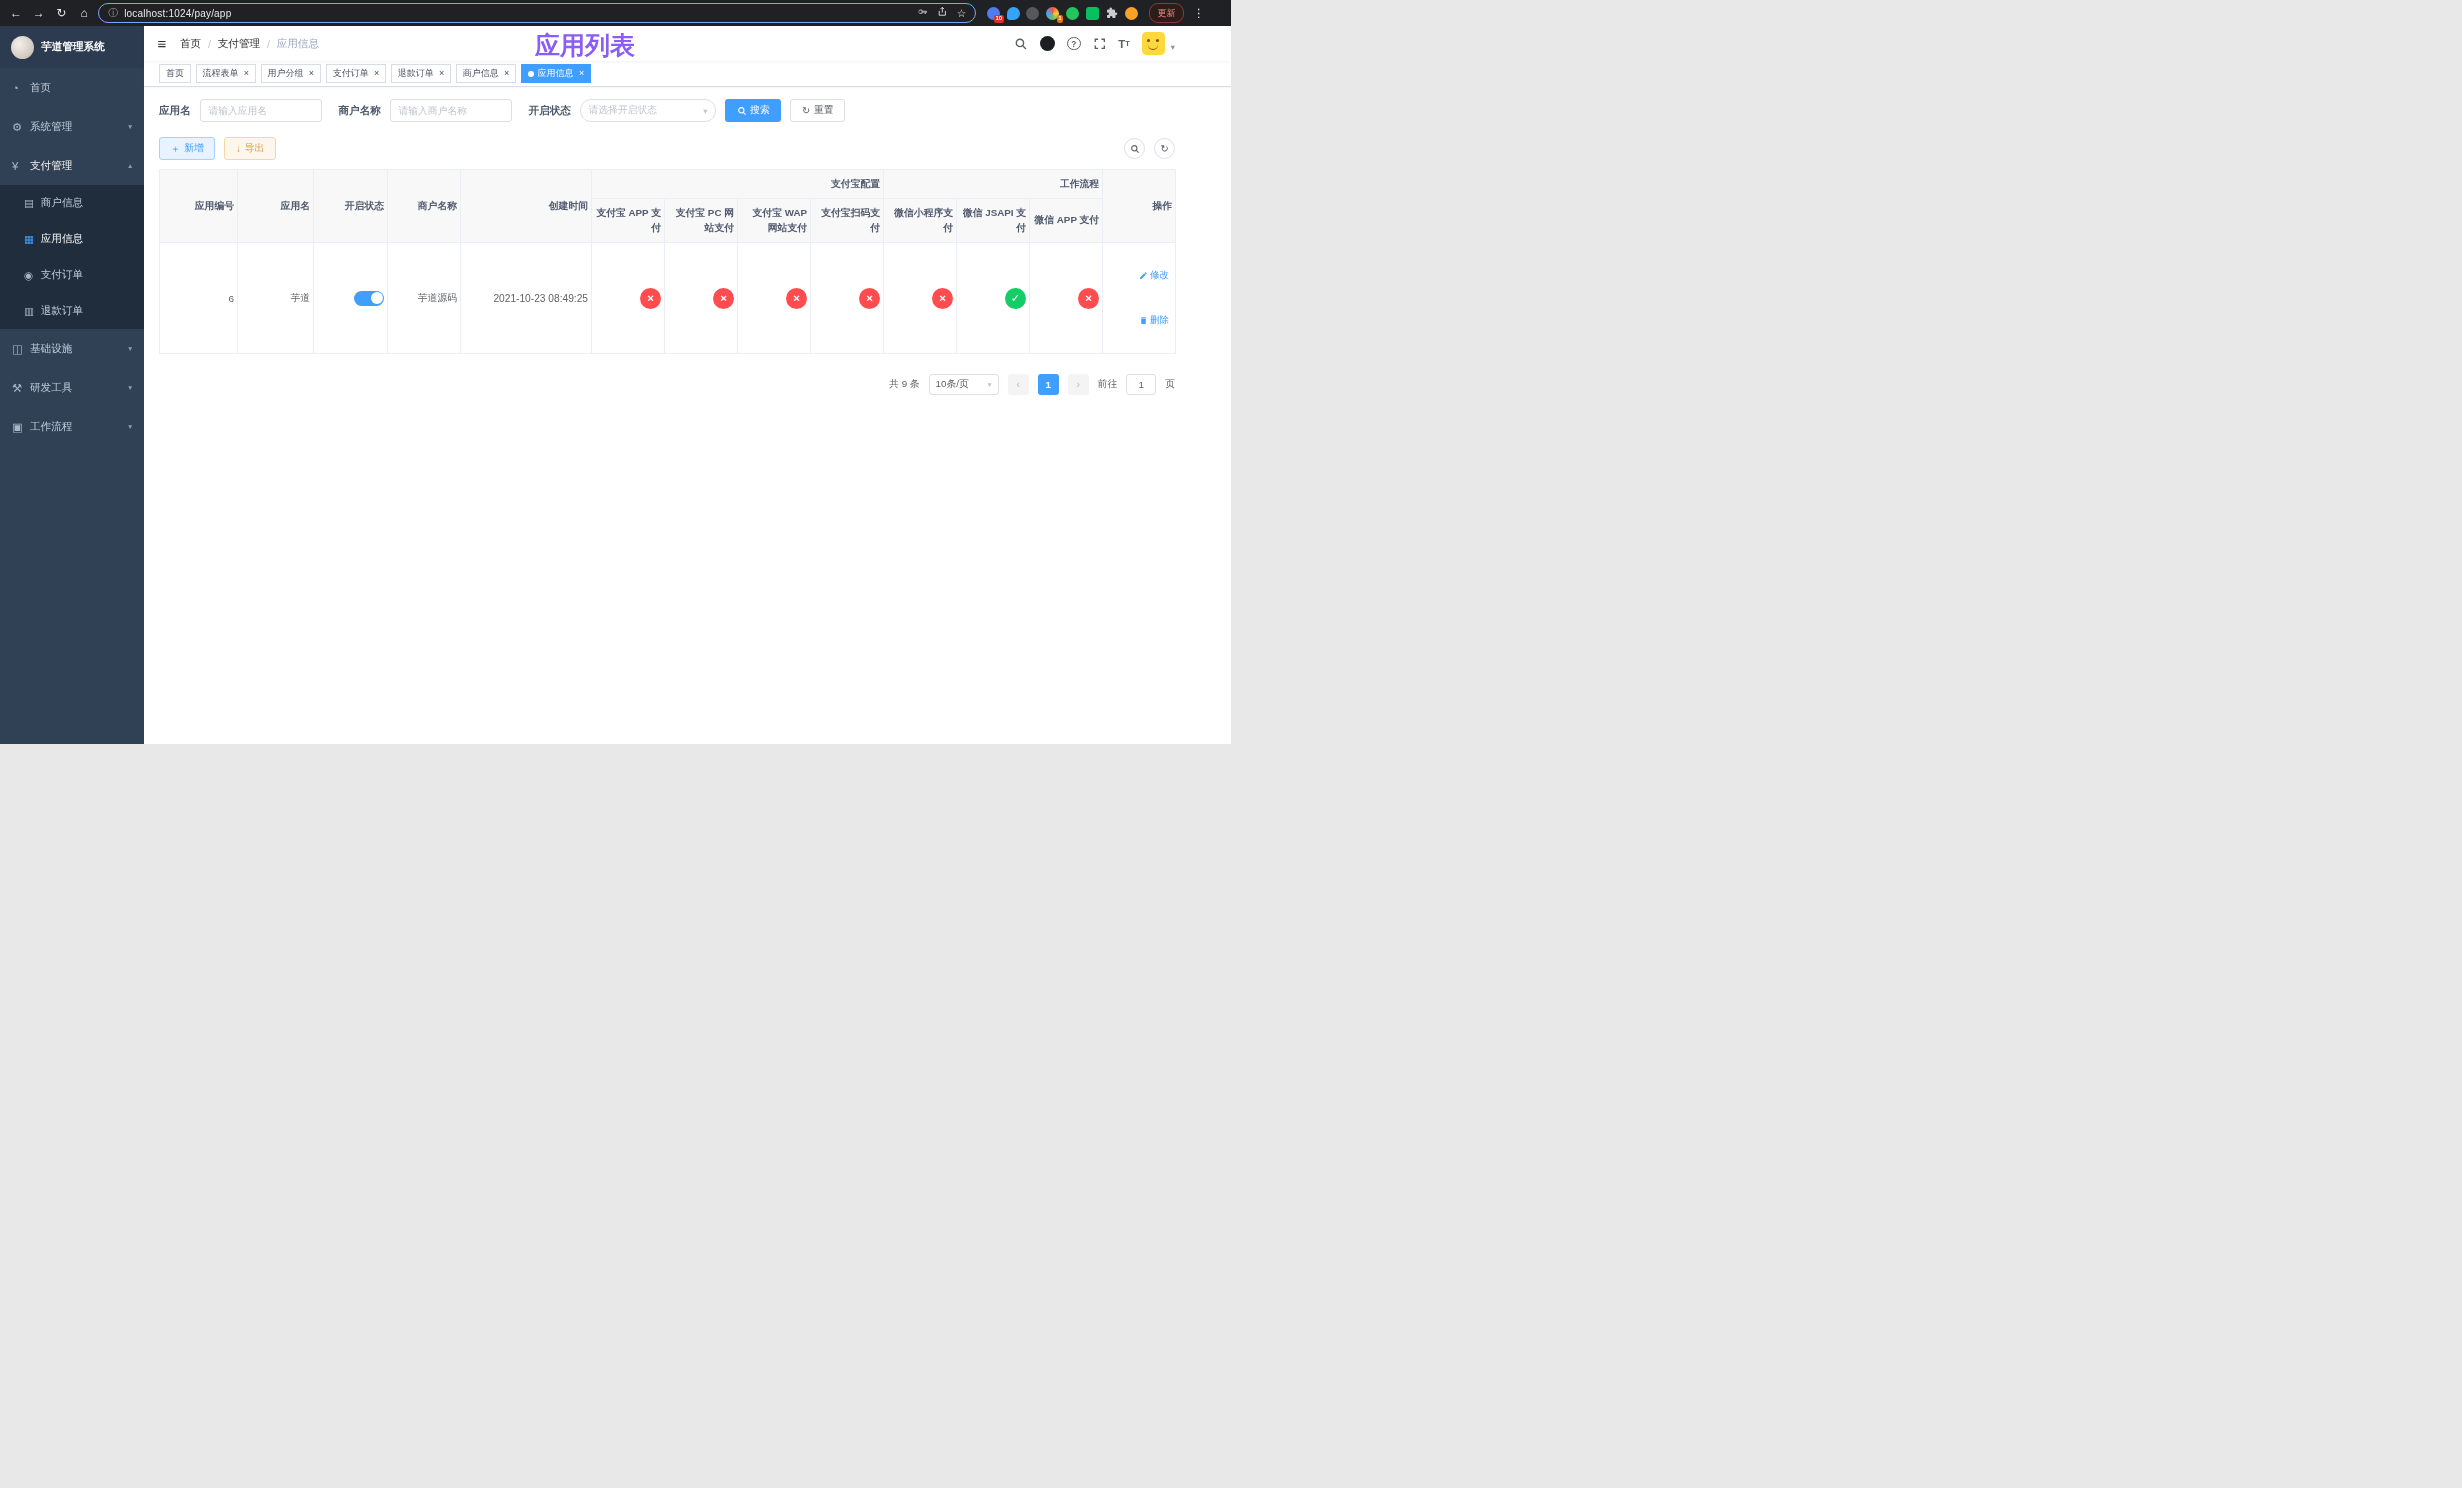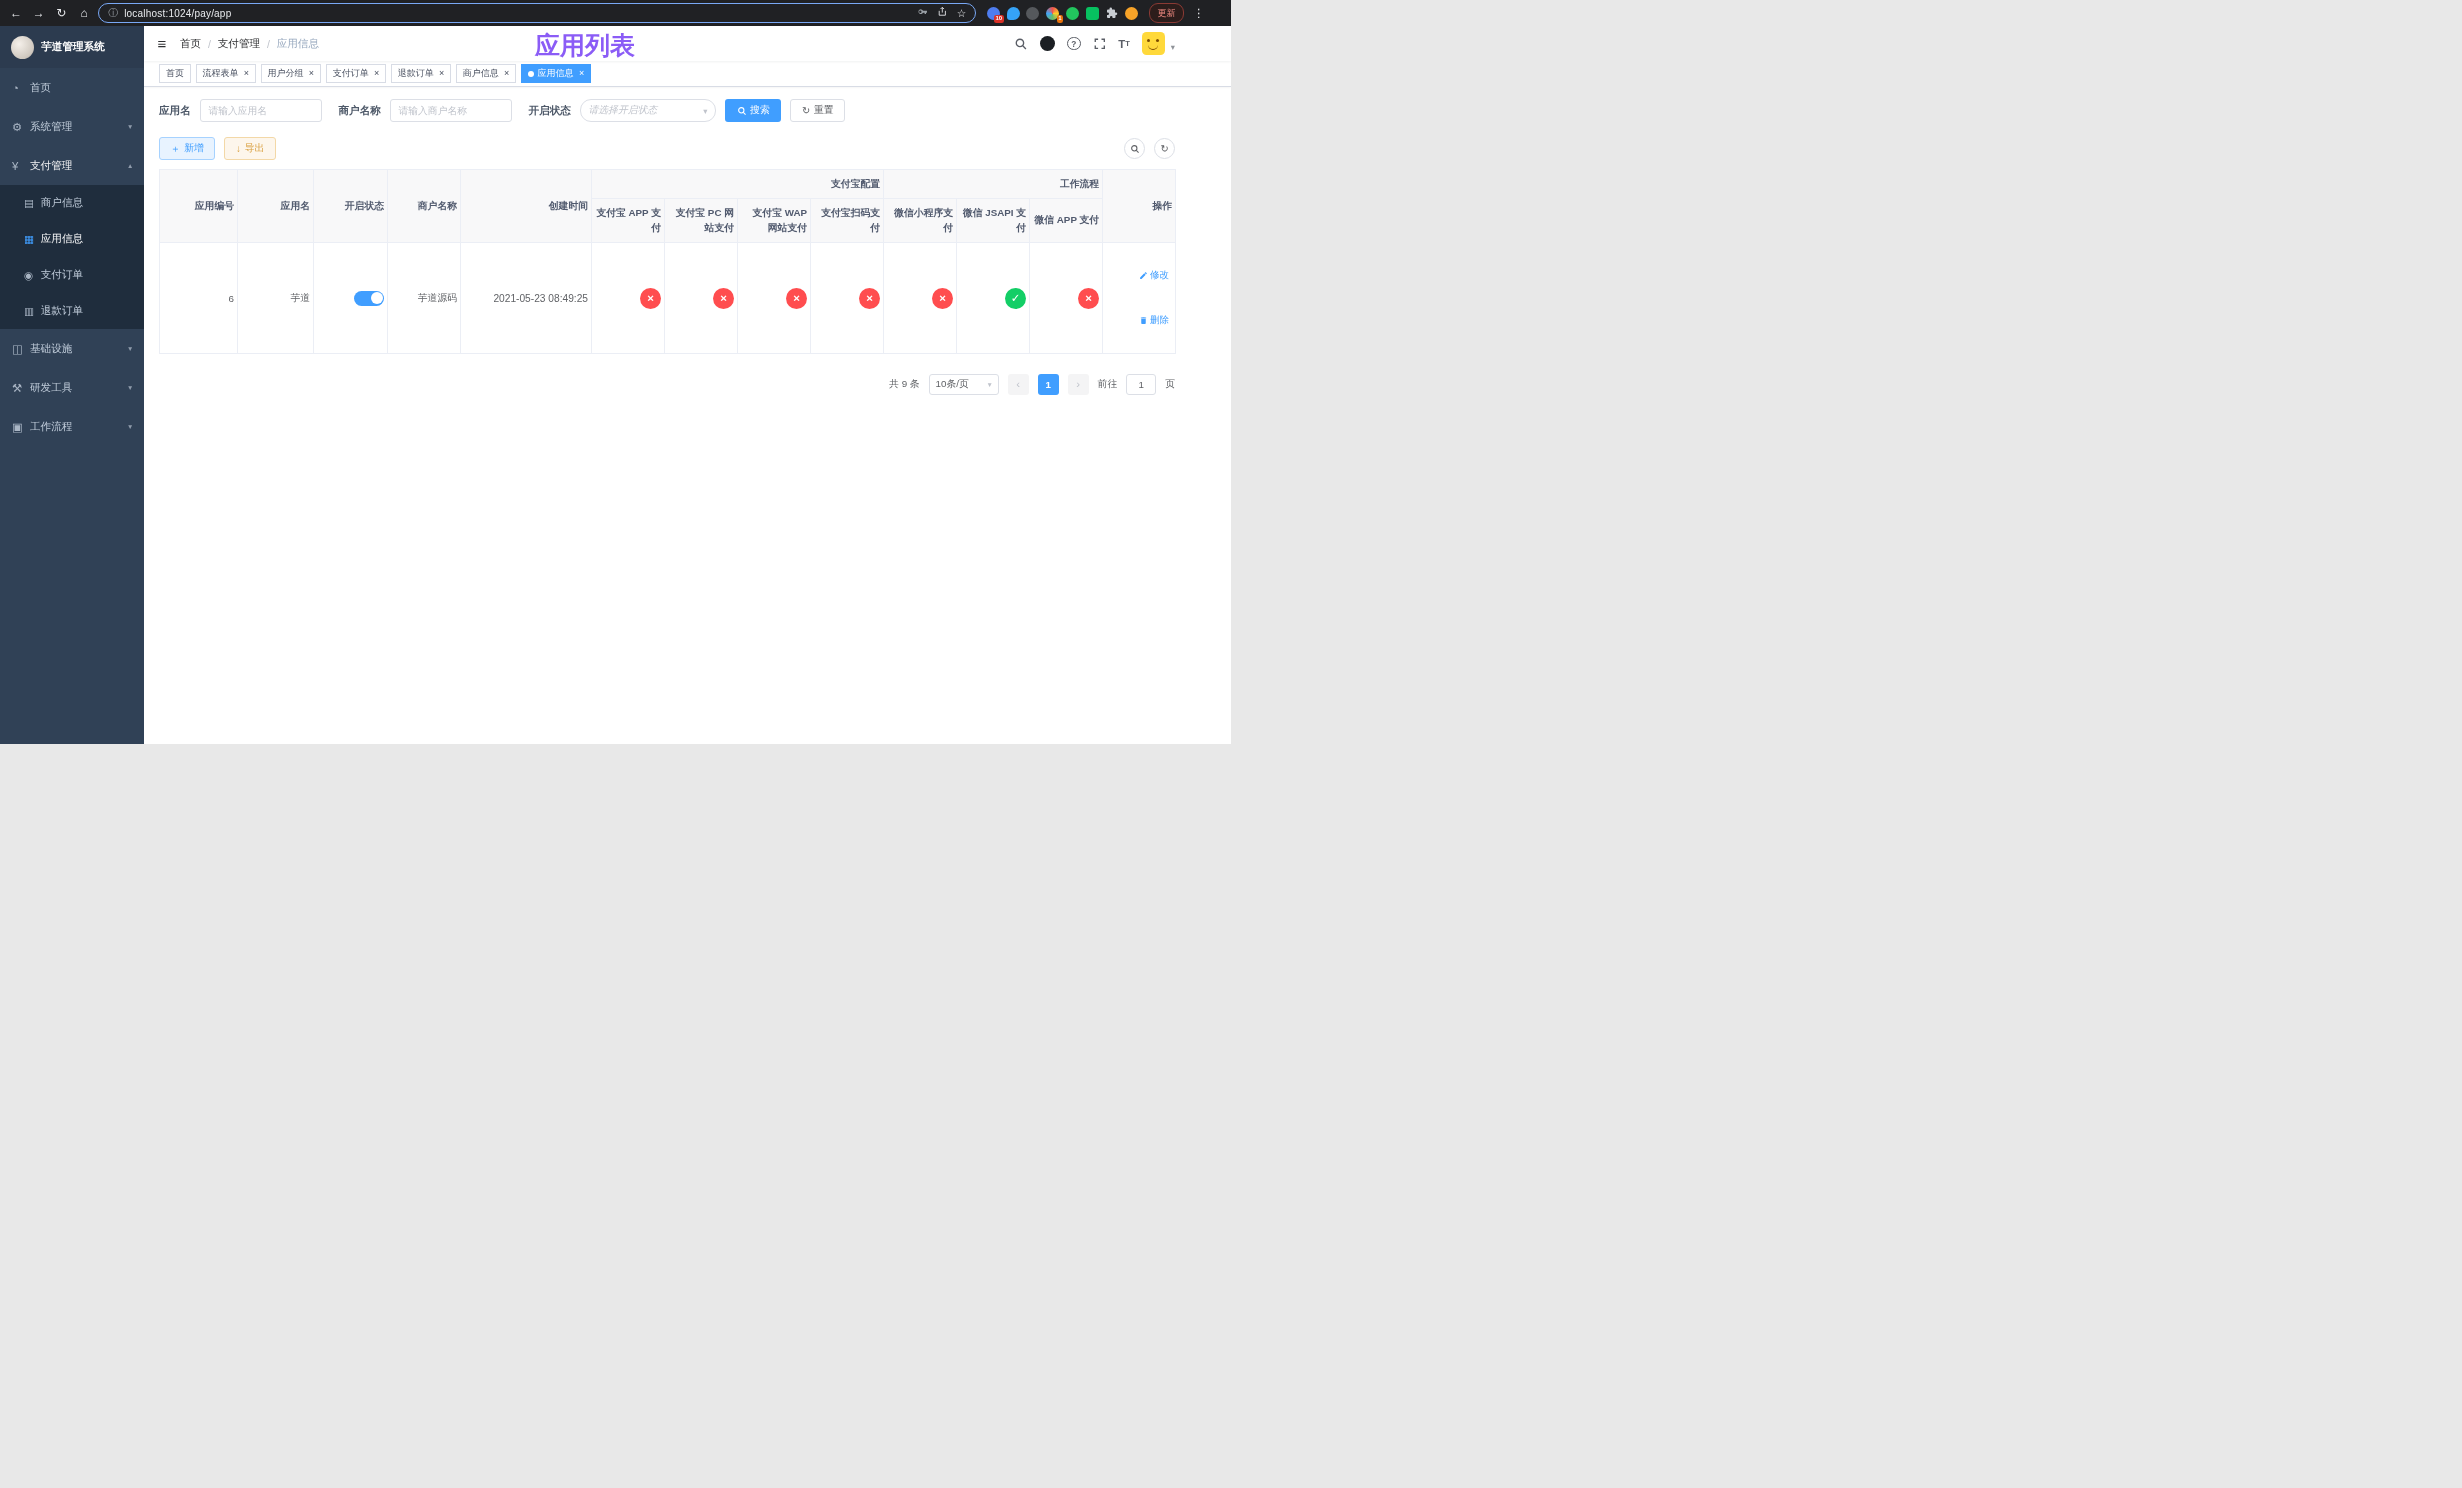--- a/index.html
+++ b/index.html
@@ -66,21 +66,21 @@
   .tag .dot { width: 6px; height: 6px; border-radius: 50%; background: #fff; }
   .tag .close { font-size: 9px; margin-left: 1.5px; line-height: 1; }
 
   
   .content { flex: 1; padding: 12px 56px 0 15px; background: #fff; }
   .filter-row { display: flex; align-items: center; }
   .f-label { font-size: 10.6px; font-weight: 700; color: #4e5969; margin-right: 9px; white-space: nowrap; }
   .f-label.ml { margin-left: 16.7px; }
   .f-input { width: 122px; height: 23px; border: 0.8px solid #dcdfe6; border-radius: 3px; padding: 0 7.6px; font-size: 9.8px; color: #606266; outline: none; font-family: inherit; }
   .f-input::placeholder { color: #c0c4cc; }
-  .f-select { width: 136px; height: 23px; border: 0.8px solid #dcdfe6; border-radius: 11px; padding: 0 7.6px; font-size: 9.8px; display: flex; align-items: center; justify-content: space-between; cursor: pointer; font-style: italic; }
+  .f-select { width: 136px; height: 23px; border: 0.8px solid #dcdfe6; border-radius: 11px; padding: 0 7.6px; font-size: 9.8px; display: flex; align-items: center; justify-content: space-between; cursor: pointer; }
   .f-select .ph { color: #c0c4cc; }
   .f-select .caret { color: #c0c4cc; font-size: 8.3px; }
   .btn { height: 23px; border-radius: 3px; font-size: 9.8px; display: inline-flex; align-items: center; gap: 3.8px; padding: 0 10.6px; border: 0.8px solid transparent; cursor: pointer; font-family: inherit; background: #fff; }
   .btn-primary { background: #409eff; color: #fff; margin-left: 9px; }
   .btn-default { border-color: #dcdfe6; color: #606266; margin-left: 9px; }
   .btn-add { background: #e8f3ff; border-color: #a6d2ff; color: #409eff; }
   .btn-export { background: #fdf6ec; border-color: #f3d8a7; color: #d9a040; }
   .ric { font-size: 9.8px; line-height: 1; }
   .toolbar-row { display: flex; align-items: center; gap: 9px; margin-top: 15px; }
   .spacer { flex: 1; }
@@ -349,21 +349,21 @@
                 <th>微信 JSAPI 支付</th>
                 <th>微信 APP 支付</th>
               </tr>
             </thead>
           <tbody id="tbody">
               <tr>
                 <td>6</td>
                 <td>芋道</td>
                 <td><span class="switch on"><span class="knob"></span></span></td>
                 <td>芋道源码</td>
-                <td class="time-cell">2021-05-23 08:49:25</td>
+                <td class="time-cell">2021-10-23 08:49:25</td>
                 <td><span class="cfg no">×</span></td>
                 <td><span class="cfg no">×</span></td>
                 <td><span class="cfg no">×</span></td>
                 <td><span class="cfg no">×</span></td>
                 <td><span class="cfg no">×</span></td>
                 <td><span class="cfg ok">✓</span></td>
                 <td><span class="cfg no">×</span></td>
                 <td><span class="oplink"><svg width="9" height="9" viewBox="0 0 24 24">
                       <path d="M3 17.2V21h3.8L17.8 10 14 6.2 3 17.2zM20.7 7.1c.4-.4.4-1 0-1.4l-2.4-2.4c-.4-.4-1-.4-1.4 0l-1.8 1.8 3.8 3.8 1.8-1.8z" fill="#409eff"></path>
                     </svg>修改</span><span class="oplink"><svg width="9" height="9" viewBox="0 0 24 24">

